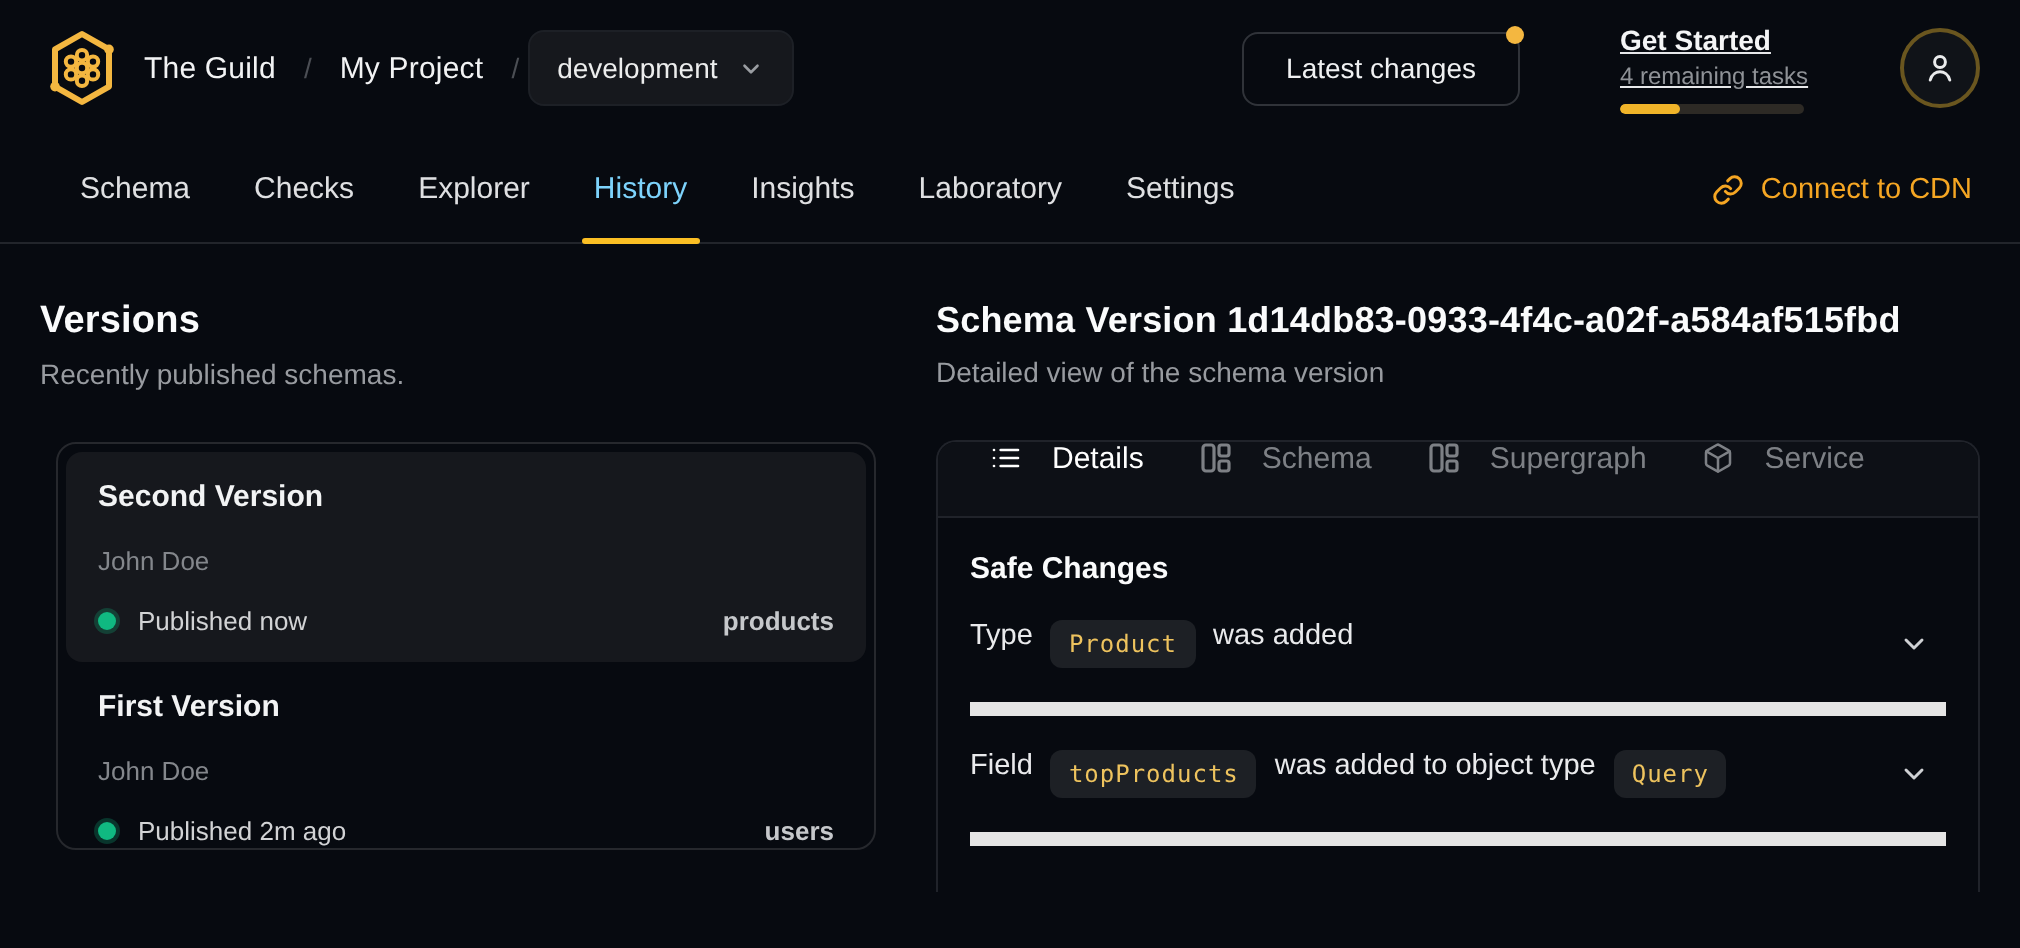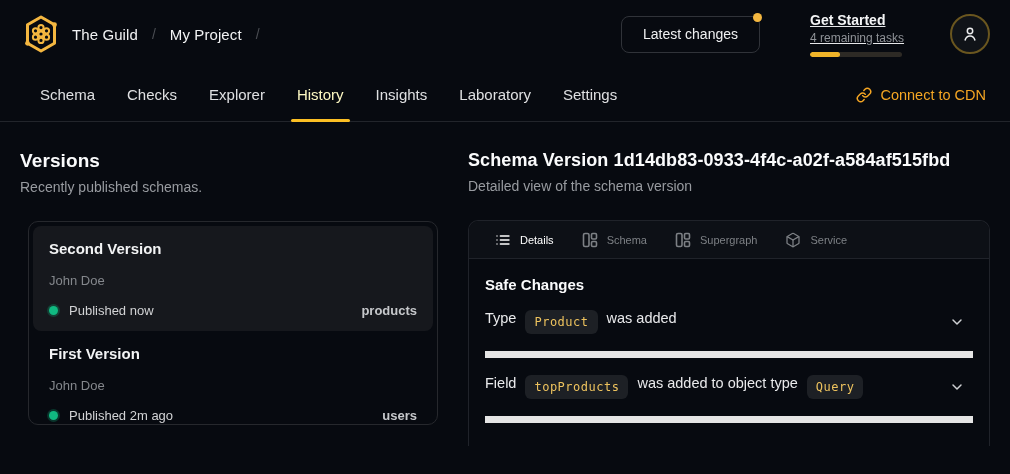--- a/index.html
+++ b/index.html
@@ -47,21 +47,21 @@
   }
   
   .nav {
     height:54px; display:flex; align-items:stretch;
     border-bottom:1px solid #22252b; padding:0 22px 0 24px;
   }
   .nav-tab {
     display:flex; align-items:center; padding:0 16px;
     color:#dfe0e2; font-size:15px; cursor:pointer; position:relative;
   }
-  .nav-tab.active { color:#fef9c3; }
+  .nav-tab.active { color:#7dd3fc; }
   .nav-tab.active::after {
     content:""; position:absolute; left:10px; right:10px; bottom:-1px;
     height:3px; background:#fbbf24; border-radius:2px;
   }
   .cdn-link {
     display:flex; align-items:center; gap:8px; color:#f5a623;
     font-size:14.5px; cursor:pointer; padding:0 2px;
   }
   
   .main { display:flex; padding:28px 20px 0 20px; height:352px; }
@@ -88,22 +88,22 @@
   
   .detail-box {
     margin-top:26px; border:1px solid #20232a; border-bottom:none;
     border-radius:10px 10px 0 0; height:226px; overflow:hidden;
   }
   .detail-tabs {
     height:38px; background:#0d1016; border-bottom:1px solid #20232a;
     display:flex; align-items:center; padding:0 12px;
   }
   .detail-tab {
-    display:flex; align-items:center; gap:9px; padding:0 14px;
-    color:#7d8085; font-size:11px; cursor:pointer; height:100%;
+    display:flex; gap:15px; padding:0 14px;
+    color:#7d8085; font-size:15px; cursor:pointer; height:100%;
   }
   .detail-tab.active { color:#ffffff; }
   .detail-tab.active svg { stroke:#ffffff; }
   .detail-tab svg { stroke:#7d8085; }
   .detail-content { padding:17px 16px 0; }
   .section-title { color:#fafbfc; font-size:15px; font-weight:700; }
   .change-row {
     display:flex; gap:9px;
     padding:17px 8px 17px 0; border-bottom:7px solid #e5e5e5;
   }
@@ -134,20 +134,28 @@
       <circle cx="30.5" cy="9.7" r="2.4" fill="#f4b740" stroke="none"></circle>
       <circle cx="3.5" cy="28.3" r="2.4" fill="#f4b740" stroke="none"></circle>
     </svg>
   </div>
   <div class="crumbs">
     <span class="crumb">The Guild</span>
     <span class="crumb-sep">/</span>
     <span class="crumb">My Project</span>
     <span class="crumb-sep">/</span>
   </div>
+  <div class="target-select">
+    <span>development</span>
+    <span>
+      <svg width="13" height="13" viewBox="0 0 24 24" fill="none" stroke="#9a9da2" stroke-width="2.4" stroke-linecap="round" stroke-linejoin="round">
+          <polyline points="6 9 12 15 18 9"></polyline>
+        </svg>
+    </span>
+  </div>
   <div class="spacer"></div>
   <button class="latest-btn">
     <span>Latest changes</span>
     <span class="latest-dot"></span>
   </button>
   <div class="get-started">
     <div class="gs-title">Get Started</div>
     <div class="gs-sub">4 remaining tasks</div>
     <div class="gs-bar">
       <div class="gs-fill" style="width: 33%;"></div>

